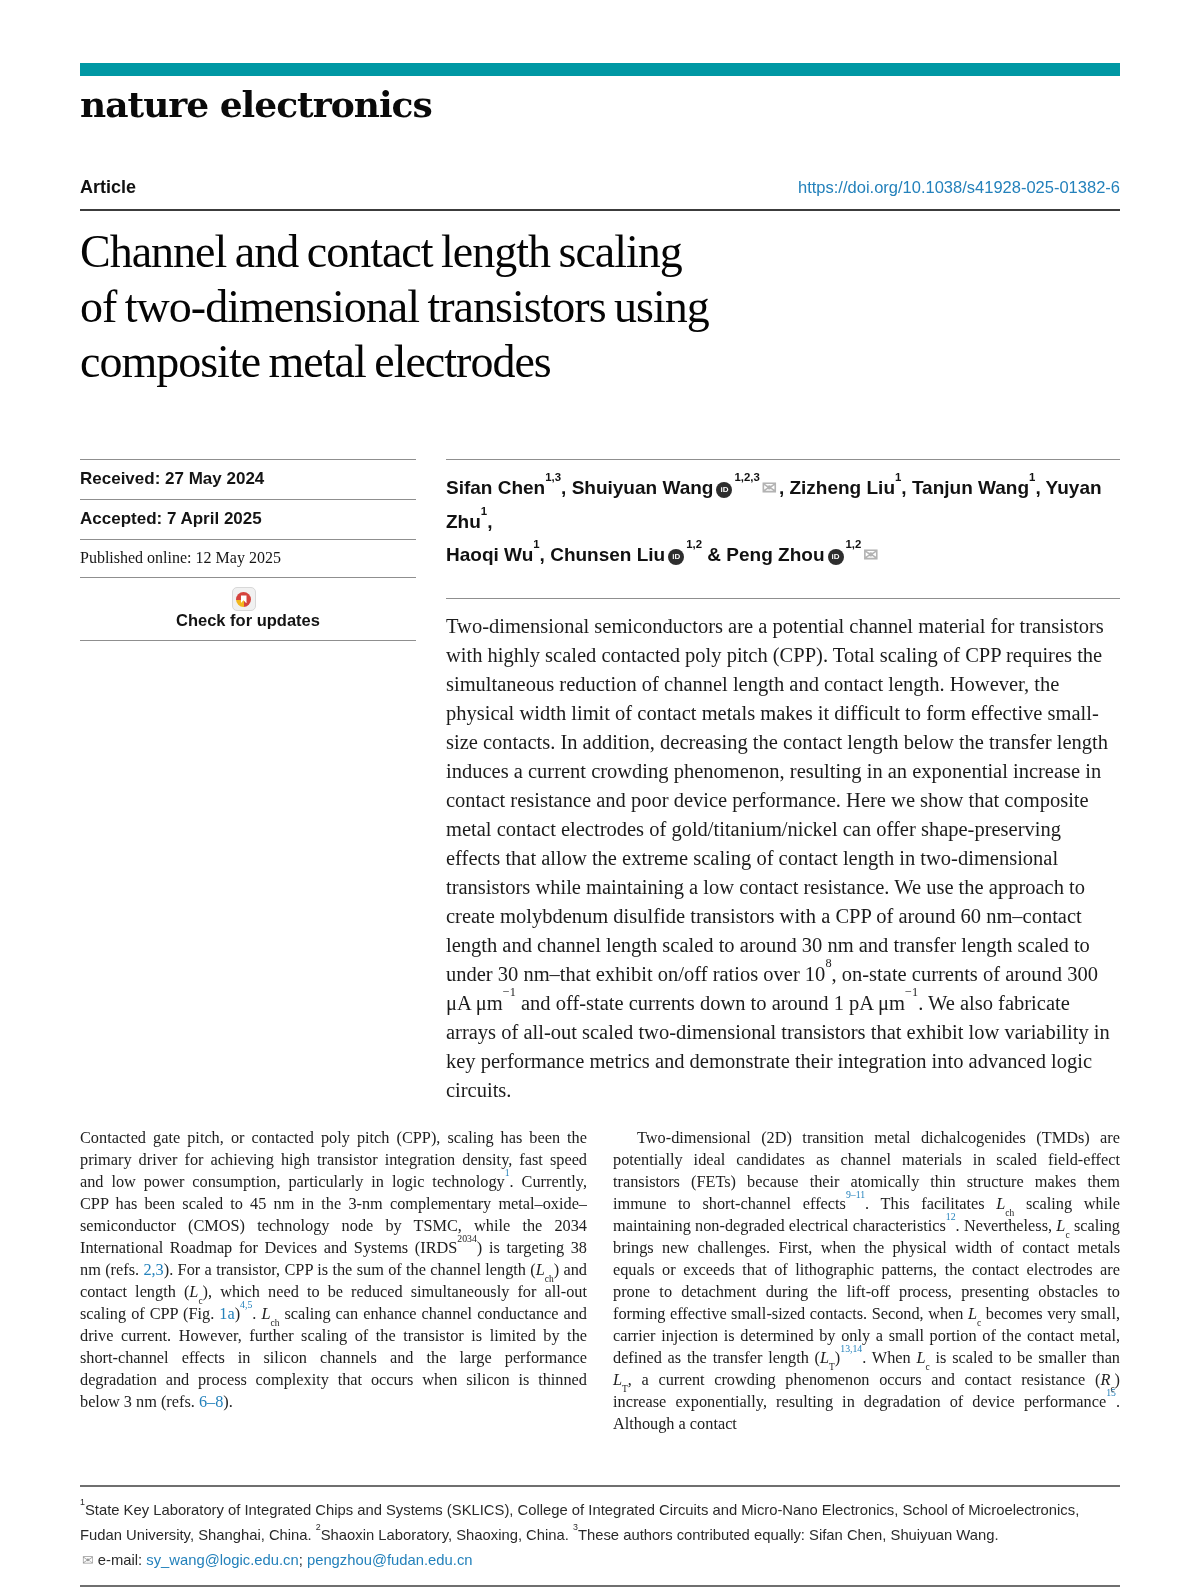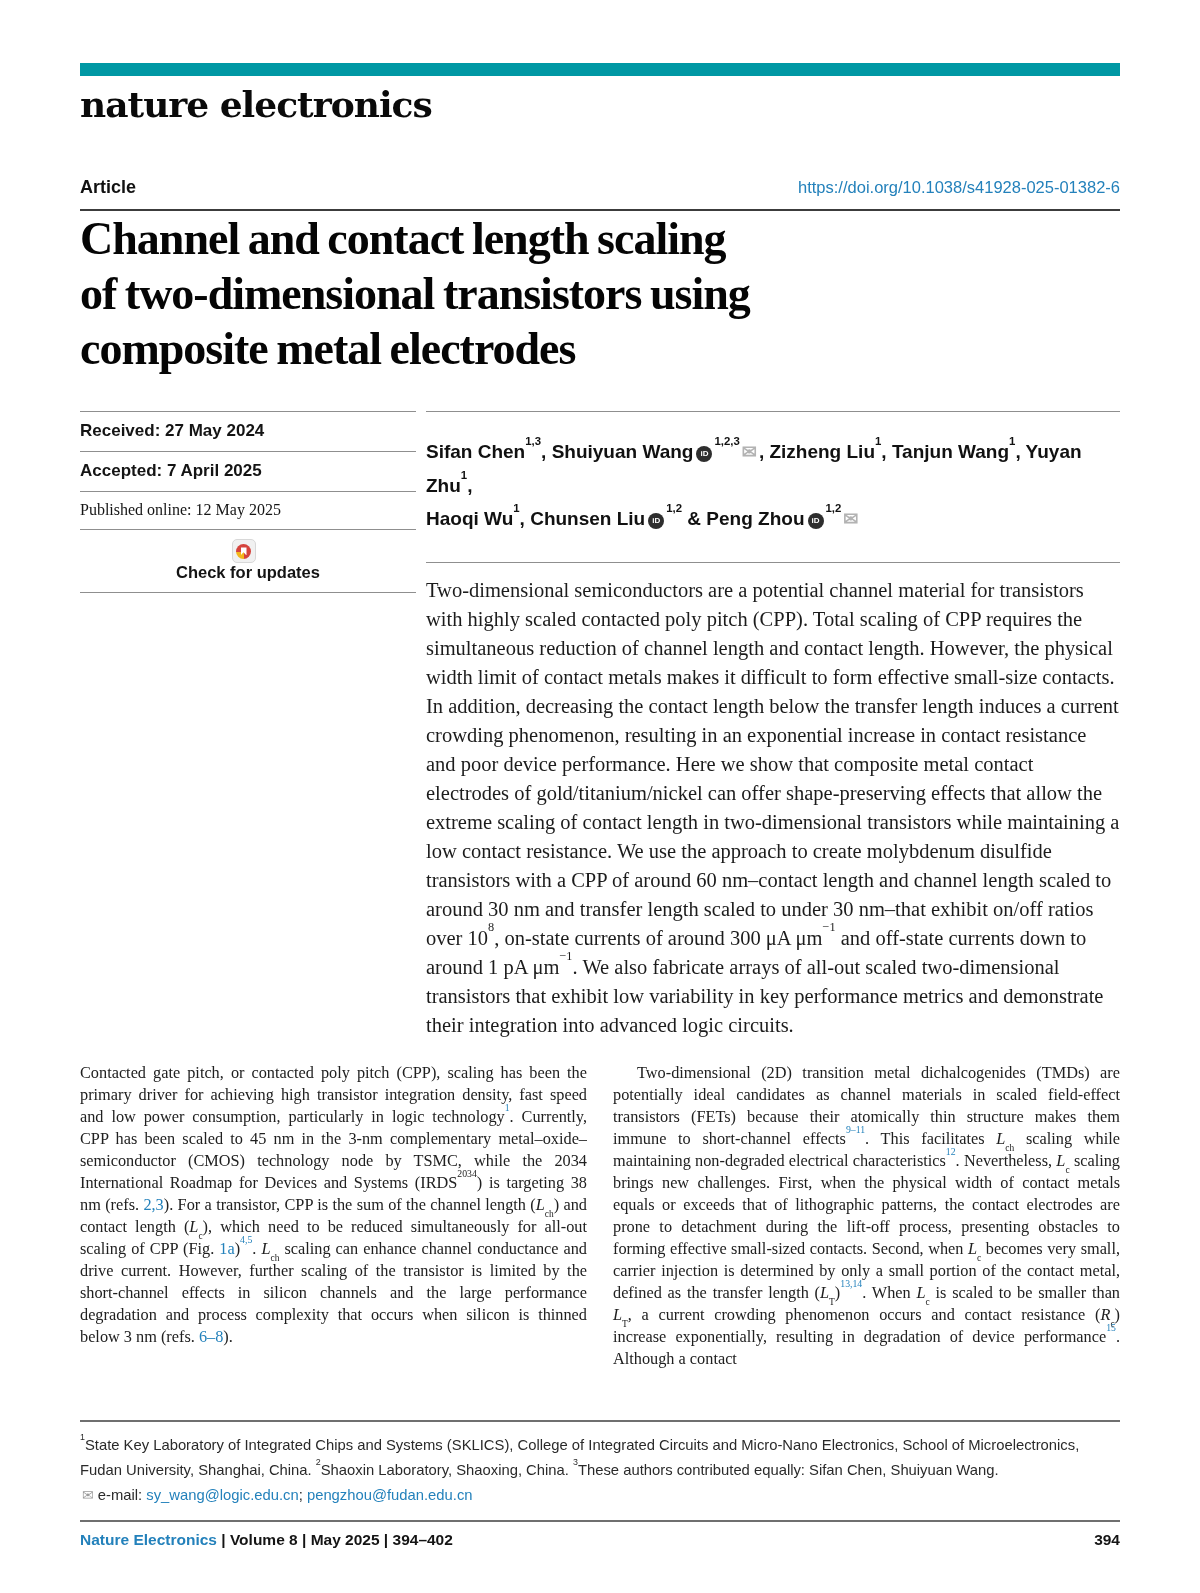--- a/index.html
+++ b/index.html
@@ -15,40 +15,40 @@
   .teal-bar{height:13px;background:var(--teal);}
   .logo{
     margin-top:8px;font-family:"DejaVu Serif",serif;font-weight:700;
     font-size:36px;letter-spacing:-1px;color:#0a0a0a;line-height:1.15;
   }
   .article-row{display:flex;justify-content:space-between;align-items:baseline;margin-top:52px;}
   .article-label{font-family:"Liberation Sans",sans-serif;font-weight:700;font-size:18px;color:#111;}
   .doi{font-family:"Liberation Sans",sans-serif;font-size:16.5px;color:var(--link);text-decoration:none;}
   .head-rule{border:none;border-top:2px solid #3c3c3c;margin-top:11px;}
   h1.title{
-    font-family:"Liberation Serif",serif;font-weight:700;
+    margin-top:13px;font-family:"Liberation Serif",serif;font-weight:400;
     font-size:46px;line-height:55px;letter-spacing:-1px;word-spacing:-2px;color:#050505;
   }
-  .main-grid{display:grid;grid-template-columns:336px 1fr;column-gap:10px;margin-top:35px;}
+  .main-grid{display:grid;grid-template-columns:336px 1fr;column-gap:30px;margin-top:70px;}
   
   .meta-row{
     border-top:1px solid var(--rule);padding:9px 0 10px 0;
     font-family:"Liberation Sans",sans-serif;font-weight:700;font-size:17px;color:#141414;
   }
   .meta-row.serif{font-family:"Liberation Serif",serif;font-weight:400;font-size:16px;}
   .meta-row.last{border-bottom:1px solid var(--rule);display:flex;align-items:center;font-size:16.5px;flex-direction:column;}
   .cfu-icon{width:24px;height:24px;border-radius:5px;background:#f1f1f1;border:1px solid #d8d8d8;
     display:inline-flex;align-items:center;justify-content:center;margin-right:9px;flex:0 0 auto;}
   .cfu-circle{width:15px;height:15px;border-radius:50%;
     background:conic-gradient(from 180deg,#f3b71c 0 25%,#d5433d 0 100%);position:relative;}
   .cfu-mark{position:absolute;left:4.5px;top:3.5px;width:6px;height:8px;background:#fff;
     clip-path:polygon(0 0,100% 0,100% 100%,50% 62%,0 100%);}
   
   .authors{
-    border-top:1px solid var(--rule);padding-top:23px;
+    border-top:1px solid var(--rule);padding-top:11px;
     font-family:"Liberation Sans",sans-serif;font-weight:700;font-size:19px;line-height:33px;color:#111;
   }
   .abstract{
     margin-top:26px;border-top:1px solid var(--rule);padding-top:13px;
     font-size:20.5px;line-height:29px;color:#1c1c1c;
   }
   
   .rich sup{font-size:60%;line-height:0;position:relative;top:-0.55em;}
   .rich sub{font-size:58%;line-height:0;position:relative;top:0.3em;font-family:Liberation Serif, serif;}
   .rich i{font-style:italic;}

